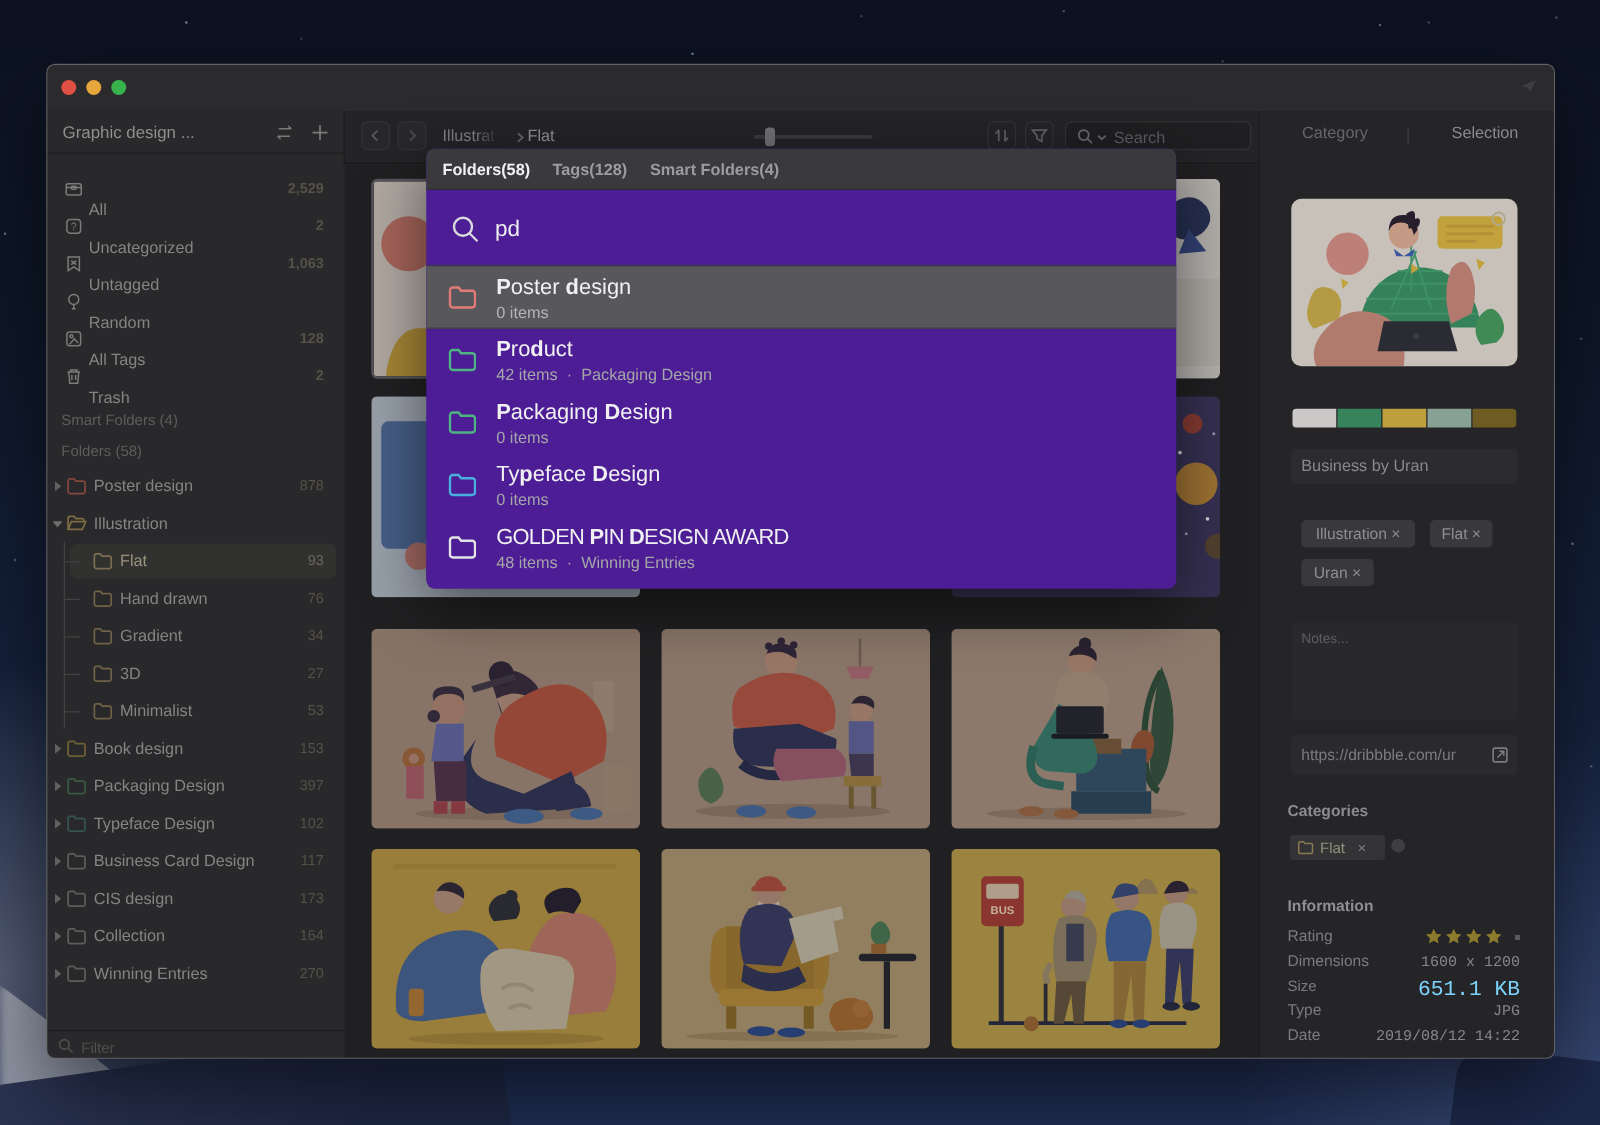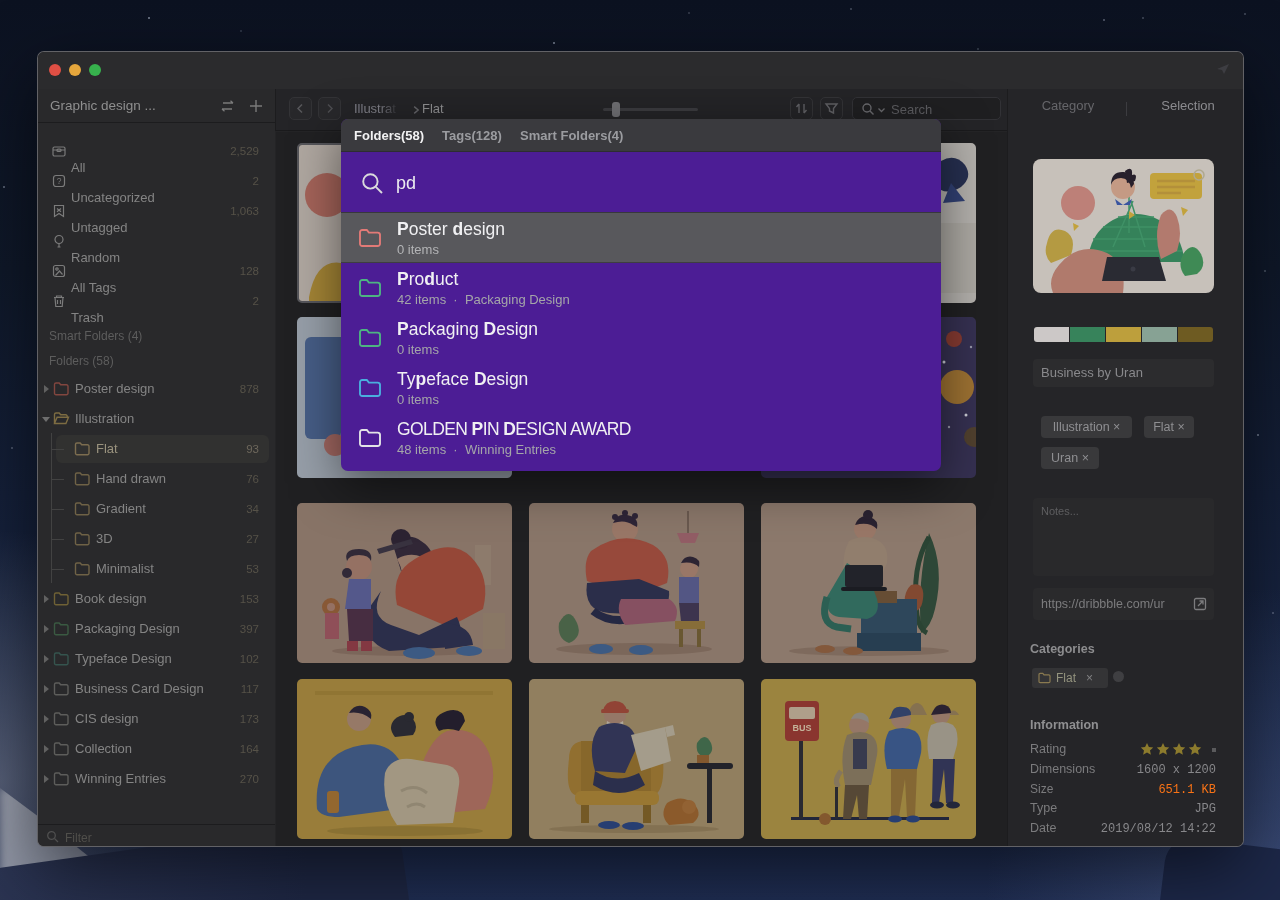--- a/index.html
+++ b/index.html
@@ -27,21 +27,21 @@
 #titlebar { position:absolute; left:0; top:0; width:100%; height:37px; background:#2b2b2d; }
 .tl { position:absolute; top:12px; width:12px; height:12px; border-radius:50%; }
 #sidebar { position:absolute; left:0; top:37px; width:237px; height:759px; background:#29292b; }
 #sbheader { position:absolute; left:0; top:0; width:237px; height:34px; border-bottom:1px solid #1c1c1e; }
 #toolbar { position:absolute; left:237px; top:37px; width:732px; height:42px; background:#242427; border-bottom:1px solid #1a1a1c; border-left:1px solid #1c1c1e;}
 #content { position:absolute; left:238px; top:80px; width:731px; height:716px; background:#202022; }
 #rpanel { position:absolute; left:969px; top:37px; width:238px; height:759px; background:#252528; border-left:1px solid #1c1c1e; }
 .srow { position:absolute; left:0; width:237px; height:30px; }
 .srow .ic { position:absolute; left:13px; top:7px; }
 .srow .lb { position:absolute; left:33px; top:24px; font-size:13px; color:#848484; }
-.srow .ct { position:absolute; right:16px; top:9px; font-size:11.5px; color:#565248; }
+.srow .ct { position:absolute; right:16px; top:9px; font-size:11.5px; color:#565248;font-weight:bold; }
 .shead { position:absolute; left:11px; font-size:12px; color:#5d5d5d; }
 .trow { position:absolute; left:0; width:237px; height:30px; }
 .trow .arr { position:absolute; left:6px; top:11px; width:0; height:0; }
 .trow .lb { position:absolute; top:7px; font-size:13px; color:#848484; }
 .trow .ct { position:absolute; right:16px; top:9px; font-size:11.5px; color:#565248; }
 .card { position:absolute; border-radius:5px; overflow:hidden; }
 .card svg { display:block; filter:brightness(.97) saturate(.93); }
 #popup { position:absolute; left:341px; top:119px; width:600px; height:352px; background:#4c1d95;
   border-radius:7px; box-shadow:0 14px 48px rgba(0,0,0,.5); z-index:50; overflow:hidden;}
 #pophead { position:absolute; left:0; top:0; width:600px; height:33px; background:#3a3a3e; border-bottom:1px solid #2d2d31; }
@@ -586,21 +586,21 @@
         <path d="M7 1 l1.9 4 l4.3 .5 l-3.2 3 l.9 4.3 l-3.9 -2.2 l-3.9 2.2 l.9 -4.3 l-3.2 -3 l4.3 -.5 z"></path>
     <path transform="translate(16,0)" d="M7 1 l1.9 4 l4.3 .5 l-3.2 3 l.9 4.3 l-3.9 -2.2 l-3.9 2.2 l.9 -4.3 l-3.2 -3 l4.3 -.5 z"></path>
     <path transform="translate(32,0)" d="M7 1 l1.9 4 l4.3 .5 l-3.2 3 l.9 4.3 l-3.9 -2.2 l-3.9 2.2 l.9 -4.3 l-3.2 -3 l4.3 -.5 z"></path>
     <path transform="translate(48,0)" d="M7 1 l1.9 4 l4.3 .5 l-3.2 3 l.9 4.3 l-3.9 -2.2 l-3.9 2.2 l.9 -4.3 l-3.2 -3 l4.3 -.5 z"></path>
       </g>
     <rect x="72" y="6" width="4" height="4" fill="#5a5a5c"></rect>
   </svg>
   <div class="abs" style="left:992px;top:710px;font-size:12.5px;color:#7b7b7d;">Dimensions</div>
   <div class="abs" style="left:1028px;top:711px;width:150px;text-align:right;font-size:12px;font-family:'Liberation Mono',monospace;color:#87878a;">1600 x 1200</div>
   <div class="abs" style="left:992px;top:730px;font-size:12px;color:#7b7b7d;">Size</div>
-  <div class="abs" style="left:1028px;top:731px;width:150px;text-align:right;font-size:12px;font-family:'Liberation Mono',monospace;color:#f97316;">651.1 KB</div>
+  <div class="abs" style="left:1028px;top:731px;width:150px;text-align:right;font-size:17px;font-family:'Liberation Mono',monospace;color:#7dd3fc;">651.1 KB</div>
   <div class="abs" style="left:992px;top:749px;font-size:12.5px;color:#7b7b7d;">Type</div>
   <div class="abs" style="left:1028px;top:750px;width:150px;text-align:right;font-size:12px;font-family:'Liberation Mono',monospace;color:#87878a;">JPG</div>
   <div class="abs" style="left:992px;top:769px;font-size:12.5px;color:#7b7b7d;">Date</div>
   <div class="abs" style="left:1028px;top:770px;width:150px;text-align:right;font-size:12px;font-family:'Liberation Mono',monospace;color:#87878a;">2019/08/12 14:22</div>
 </div>
 <div id="popup">
   <div id="pophead">
     <div class="ptab" style="left:13px;color:#f2f2f3;">Folders(58)</div>
     <div class="ptab" style="left:101px;color:#9b9ca0;">Tags(128)</div>
     <div class="ptab" style="left:179px;color:#9b9ca0;">Smart Folders(4)</div>

